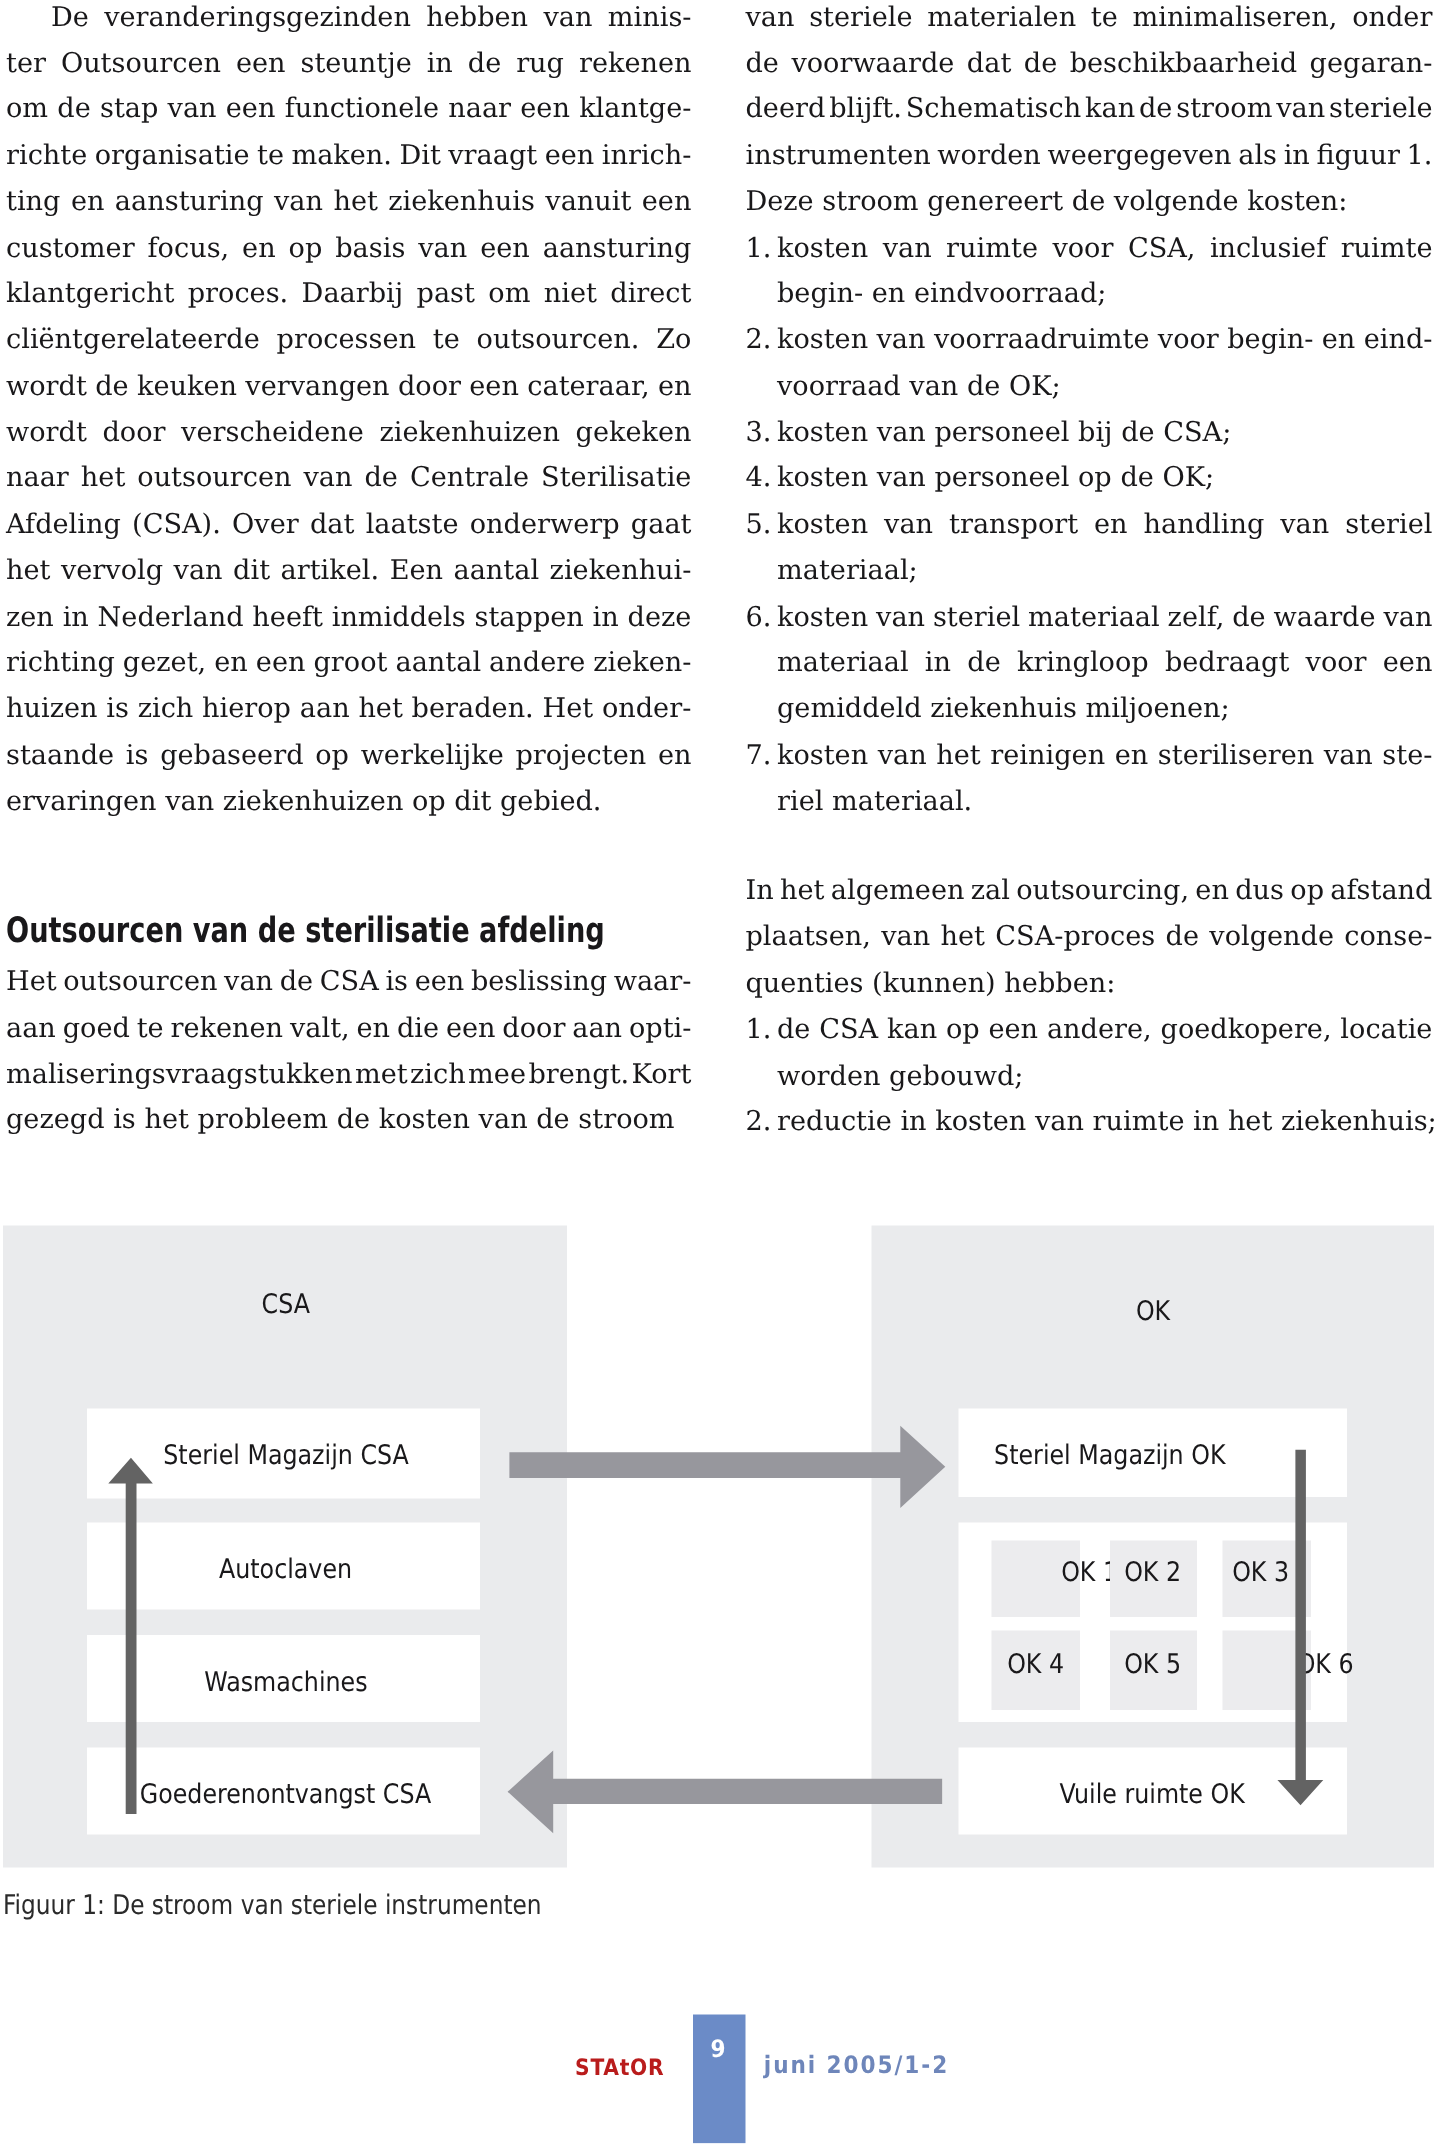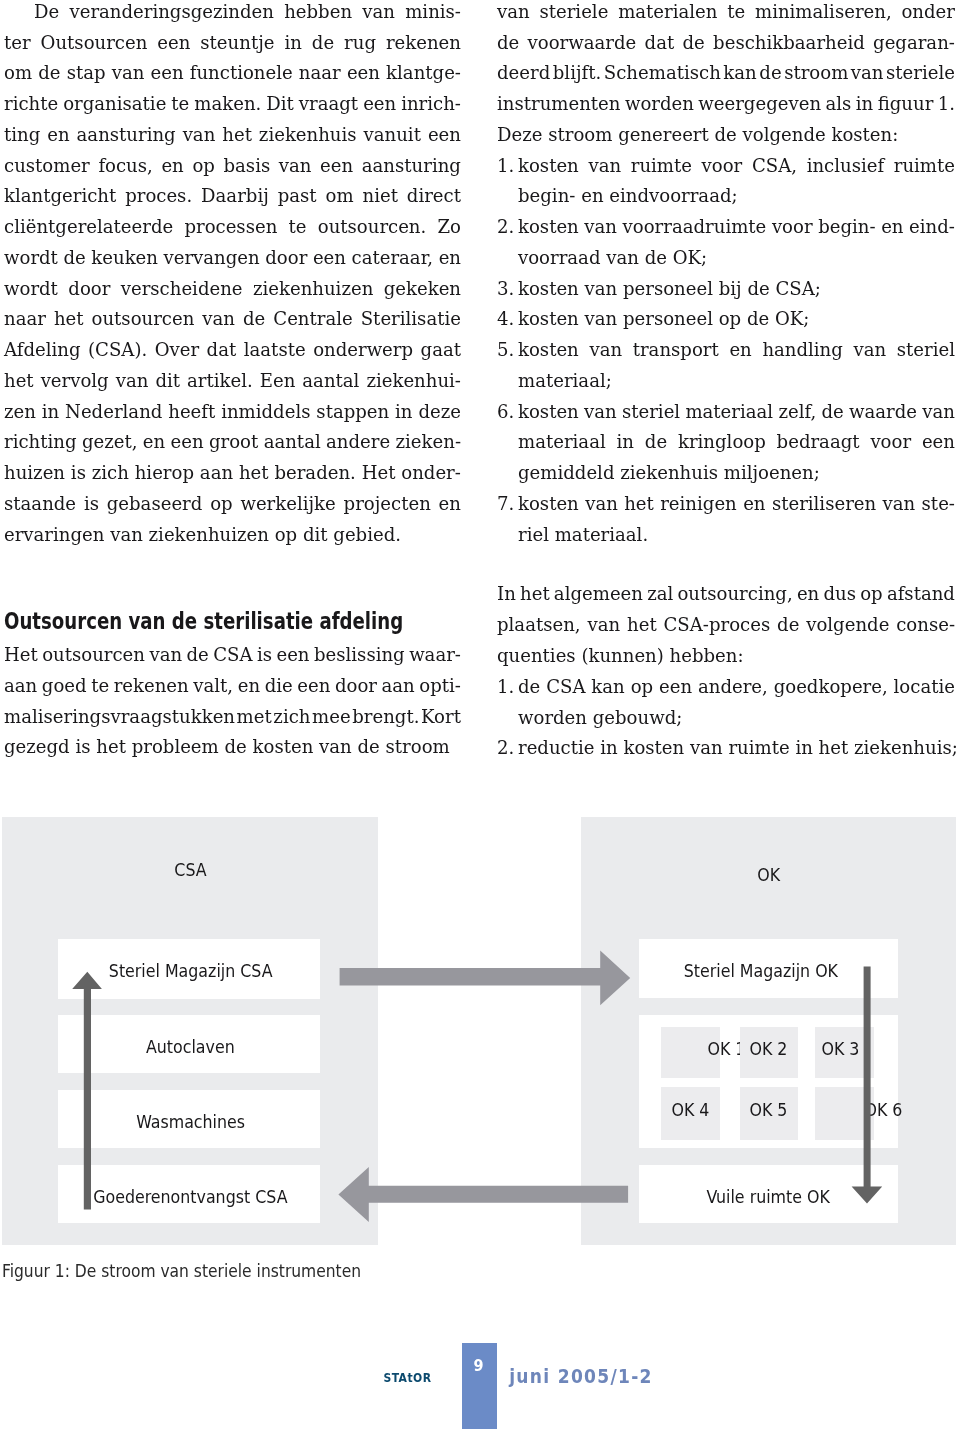--- a/index.html
+++ b/index.html
@@ -31,27 +31,27 @@
   .lbl{position:absolute;font-family:"DejaVu Sans",sans-serif;font-stretch:condensed;
        color:#19181a;white-space:nowrap;font-size:18px;line-height:18px;text-align:center;}
   .lbl>span{display:inline-block;transform:scaleX(.978);}
   .cap{position:absolute;font-family:"DejaVu Sans",sans-serif;font-stretch:condensed;
        color:#2a2a2a;white-space:nowrap;font-size:18px;line-height:18px;
        transform:scaleX(.958);transform-origin:left top;}
   svg.arrows{position:absolute;left:0;top:0;overflow:visible;}
 
   
   .fstator{position:absolute;font-family:"DejaVu Sans",sans-serif;font-stretch:condensed;
-           font-weight:700;font-size:12px;line-height:15px;letter-spacing:.5px;
-           color:#0c4a6e;white-space:nowrap;}
+           font-weight:700;font-size:15px;line-height:15px;letter-spacing:.5px;
+           color:#b91c1c;white-space:nowrap;}
   .fbox{position:absolute;background:#6b8bc7;}
   .fnum{position:absolute;font-family:"DejaVu Sans",sans-serif;font-stretch:condensed;
         font-weight:700;font-size:15px;line-height:15px;color:#ffffff;white-space:nowrap;}
   .fdate{position:absolute;font-family:"DejaVu Sans",sans-serif;font-stretch:condensed;
-         font-weight:700;font-size:19px;line-height:17px;letter-spacing:1.3px;
+         font-weight:700;font-size:16px;line-height:17px;letter-spacing:1.3px;
          color:#6e86ba;white-space:nowrap;}
 </style>
 </head>
 <body>
 
 <div id="page">
 
   <div class="col" style="left:4px;top:0;width:457px;">
 
     <div class="blk" style="top:-3.2px;width:457px;">
@@ -534,21 +534,21 @@
     <div class="wbox" style="left:58px;top:290.2px;width:262px;height:57.8px;"></div>
     <div class="lbl" style="left:59.5px;top:313.1px;width:262px;"><span>Wasmachines</span></div>
 
     <div class="wbox" style="left:58px;top:365.2px;width:262px;height:57.6px;"></div>
     <div class="lbl" style="left:59.5px;top:388px;width:262px;"><span>Goederenontvangst CSA</span></div>
 
     <div class="panel" style="left:581.3px;top:16.5px;width:375.1px;height:428.8px;"></div>
     <div class="lbl" style="left:581.3px;top:66px;width:375.1px;"><span>OK</span></div>
 
     <div class="wbox" style="left:638.6px;top:138.5px;width:259.8px;height:59.9px;"></div>
-    <div class="lbl" style="left:656px;top:162.1px;width:210px;"><span>Steriel Magazijn OK</span></div>
+    <div class="lbl" style="left:635px;top:162.1px;width:210px;"><span>Steriel Magazijn OK</span></div>
 
     <div class="wbox" style="left:638.6px;top:214.8px;width:259.8px;height:133.5px;"></div>
 
     <div class="room" style="left:661.3px;top:227px;width:58.9px;height:51.2px;"></div>
     <div class="lbl" style="left:661.3px;top:239.8px;width:58.9px;margin-left:36px;"><span>OK 1</span></div>
     <div class="room" style="left:739.5px;top:227px;width:58.7px;height:51.2px;"></div>
     <div class="lbl" style="left:739.5px;top:239.8px;width:58.7px;"><span>OK 2</span></div>
     <div class="room" style="left:814.8px;top:227px;width:58.9px;height:51.2px;"></div>
     <div class="lbl" style="left:814.8px;top:239.8px;width:51px;"><span>OK 3</span></div>
 

